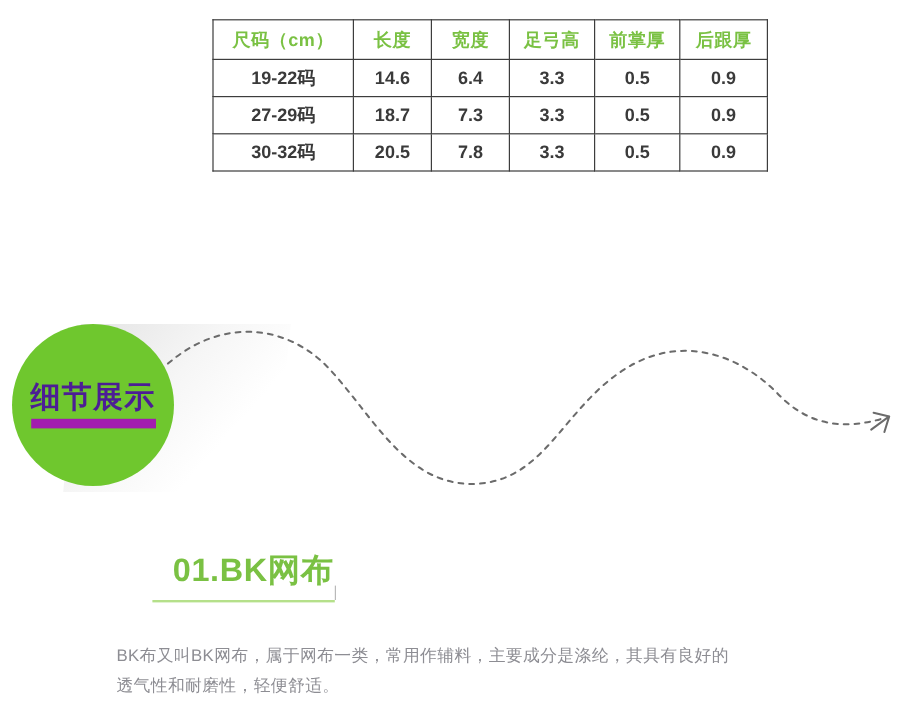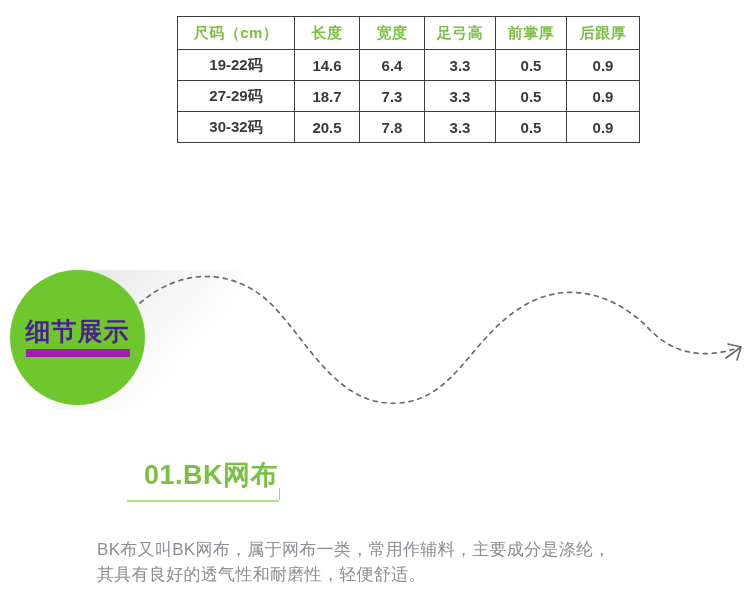--- a/index.html
+++ b/index.html
@@ -143,21 +143,21 @@
     top: 40px;
     width: 1px;
     height: 12px;
     background: #b9b9b9;
   }
   .material-paragraph {
     position: absolute;
     left: 97px;
     top: 72px;
     width: 520px;
-    font-size: 17px;
+    font-size: 14px;
     line-height: 25px;
     color: #8d8d93;
     letter-spacing: 0.3px;
   }
 </style>
 </head>
 <body>
 
 <div class="size-table-wrap">
   <table class="size-table">

